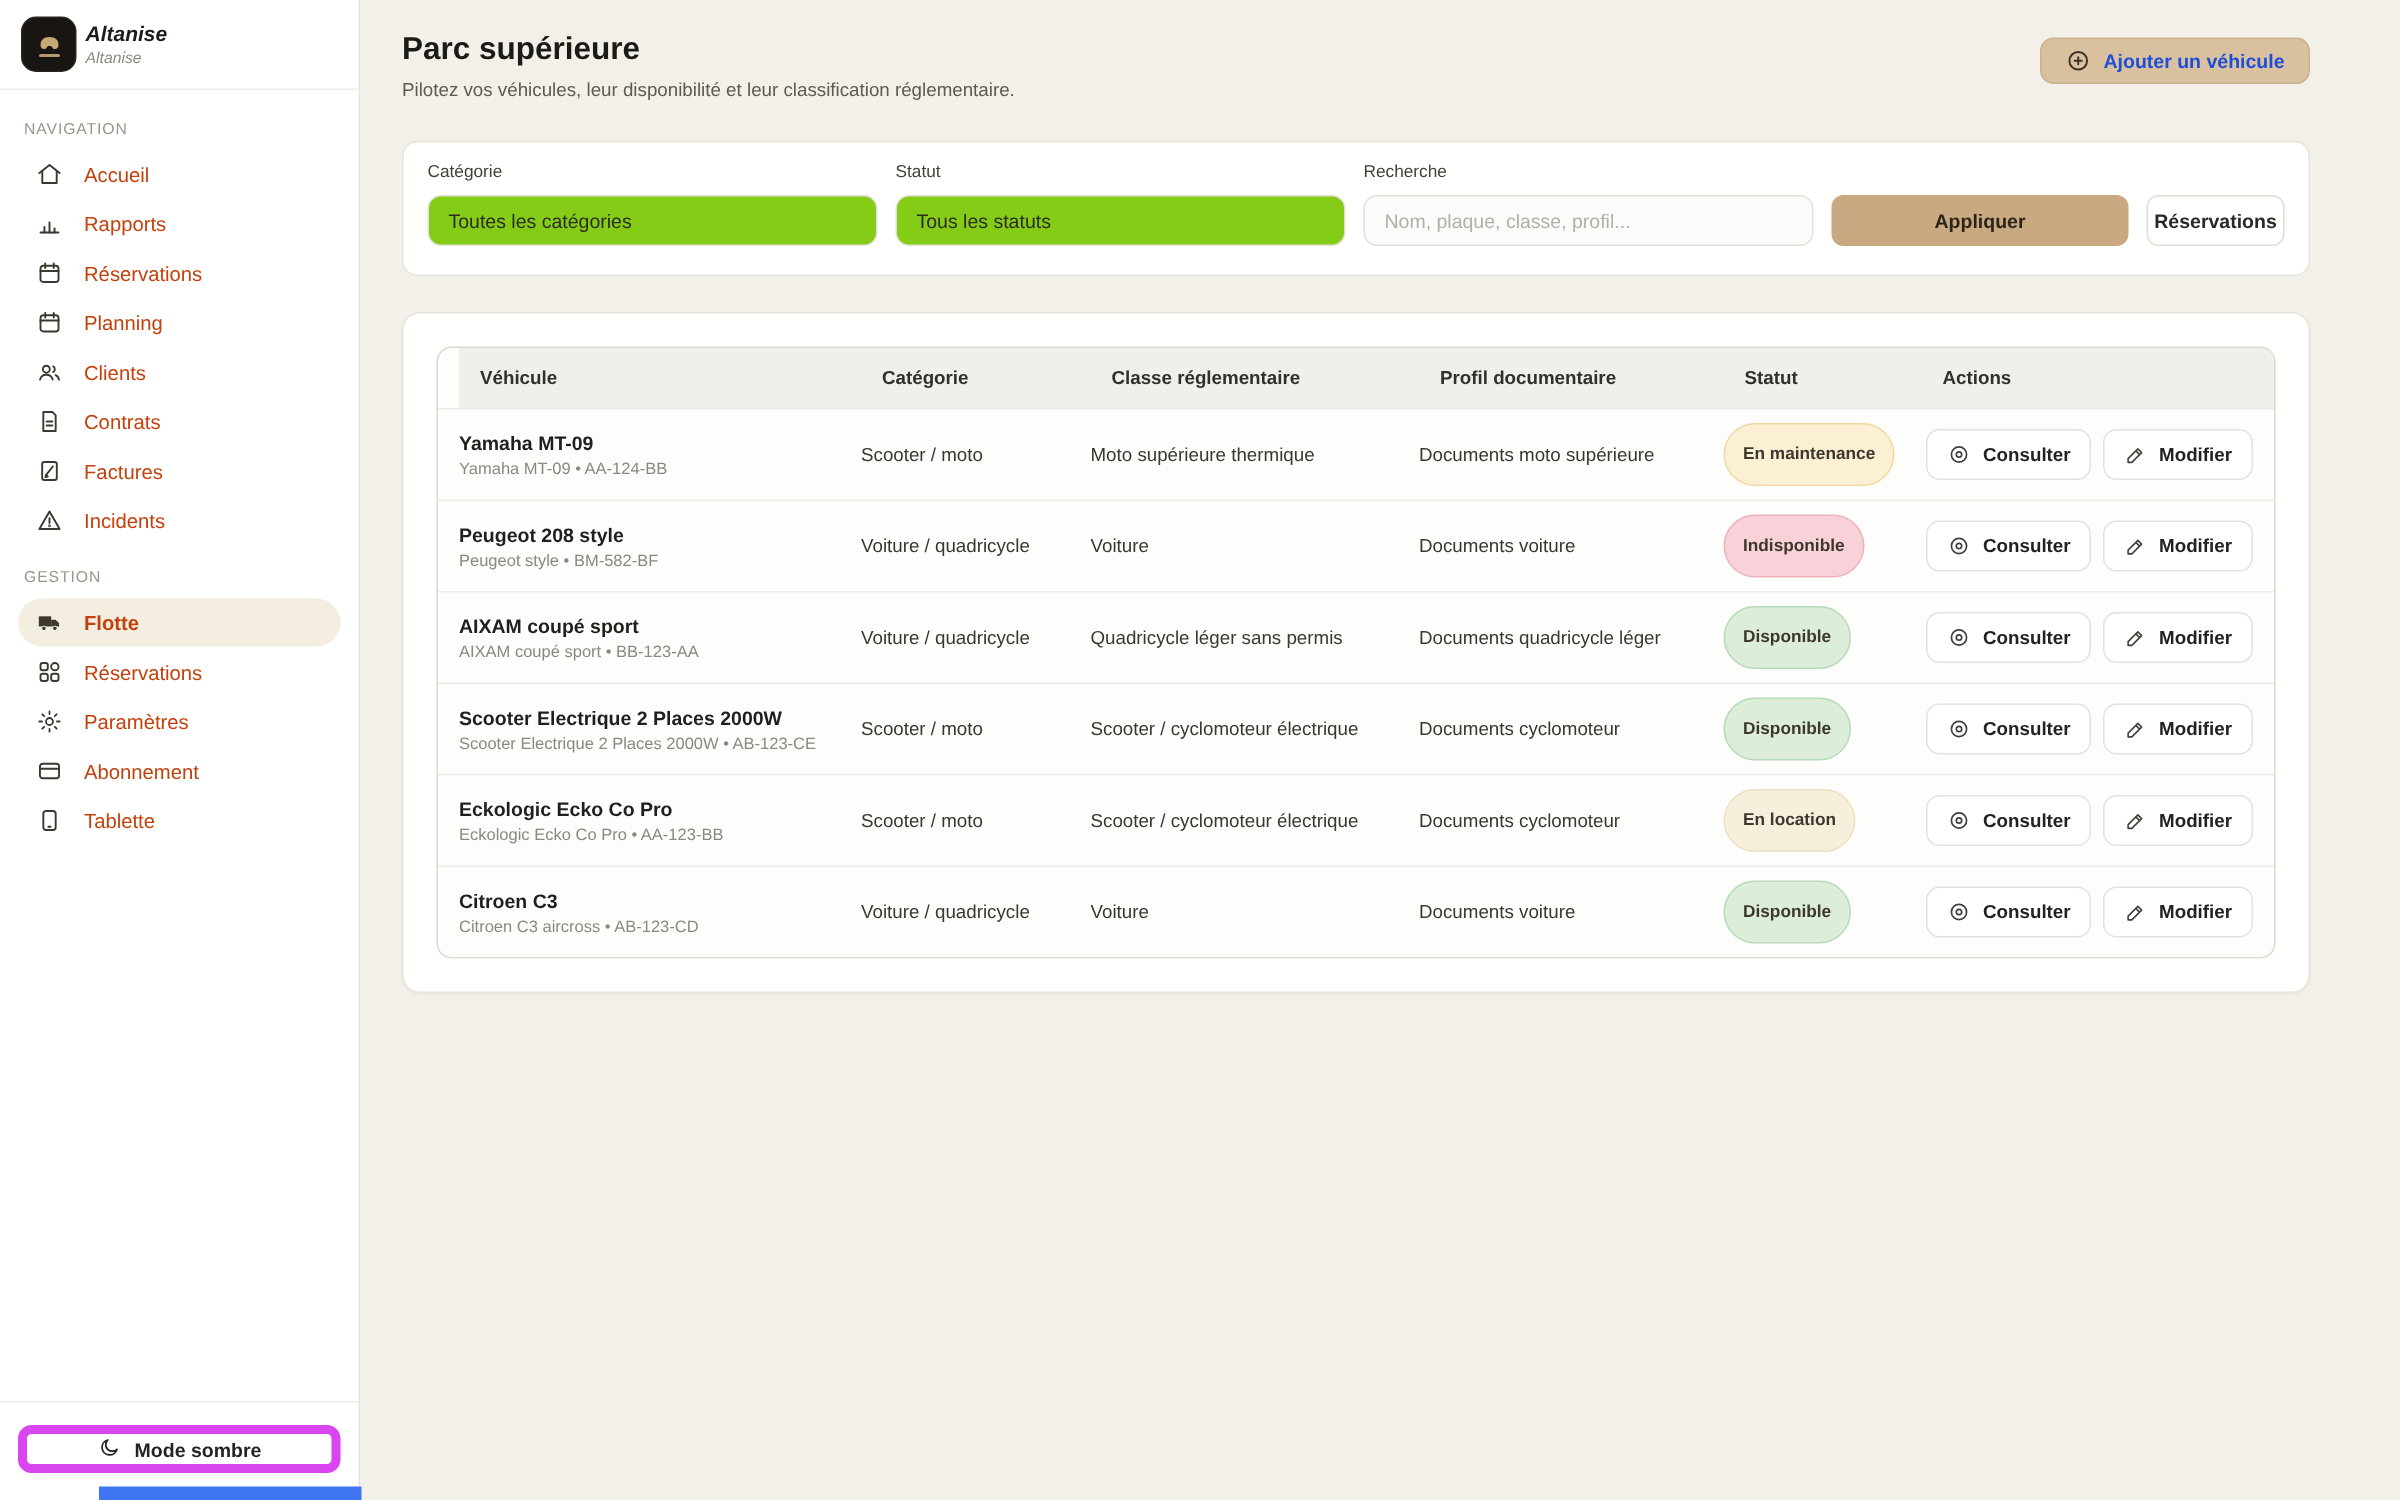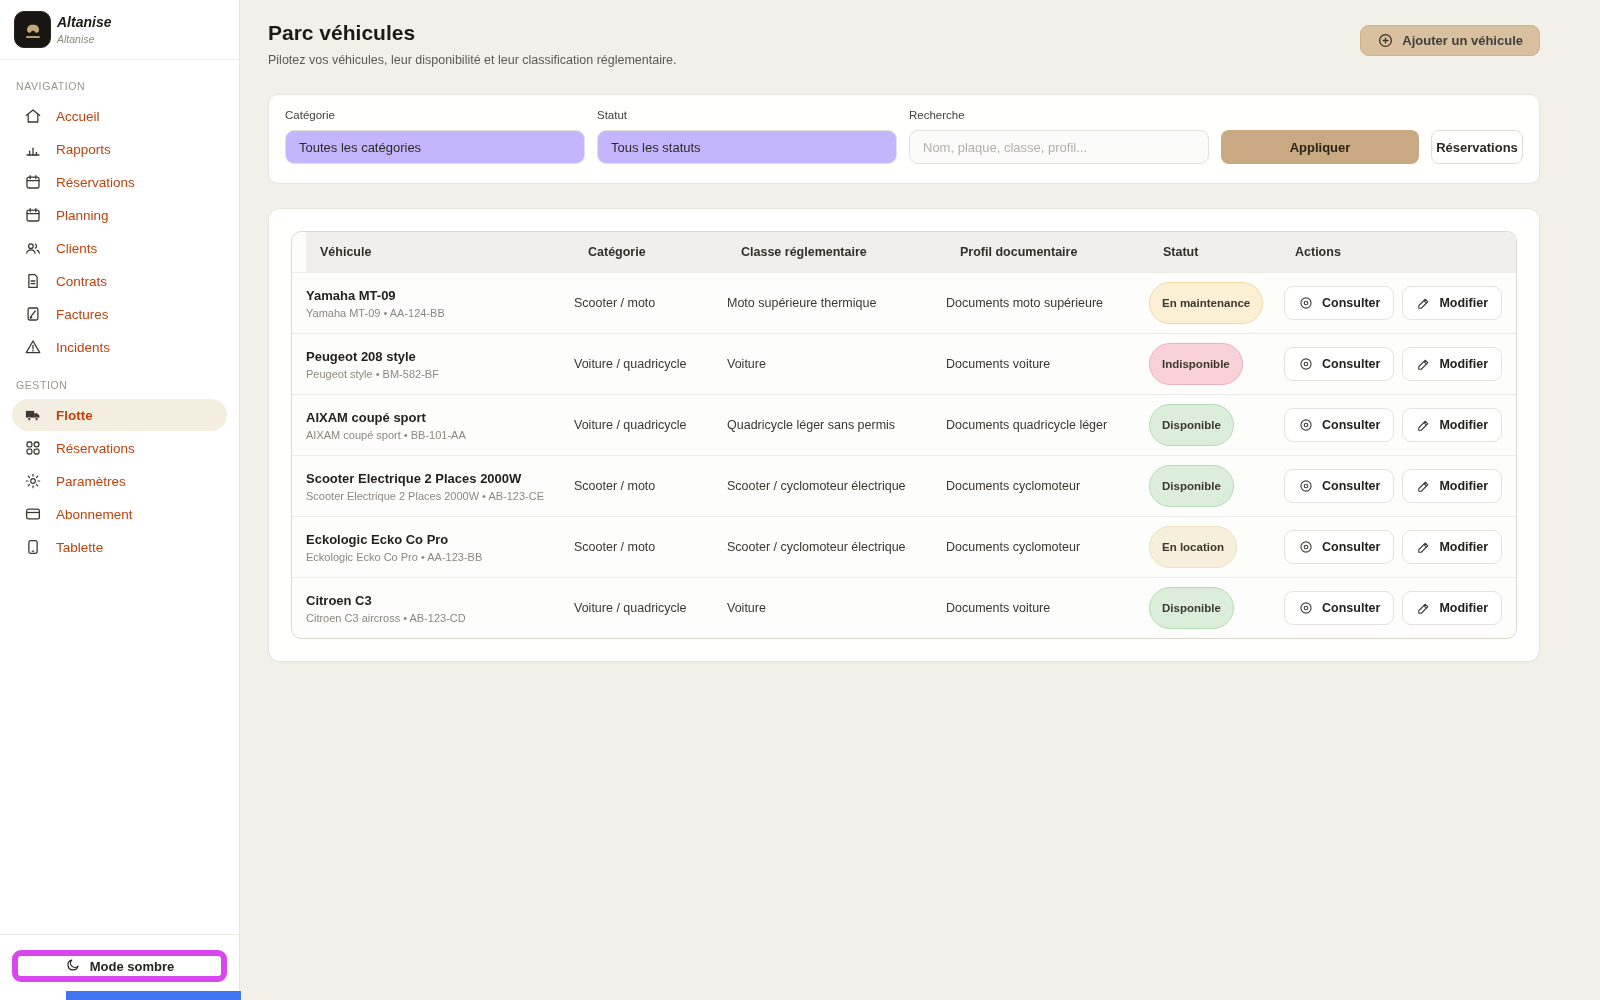--- a/index.html
+++ b/index.html
@@ -54,34 +54,34 @@
   }
   .bottom-blue-bar { position:absolute; left:66px; bottom:0; width:175px; height:9px; background:#3f74f3; }
 
   
   .main { margin-left:240px; padding:14px 60px 0 28px; }
   .page-head { display:flex; justify-content:space-between; align-items:flex-start; }
   .page-title { font-size:21px; font-weight:700; color:#1c1a16; margin-top:7px; }
   .page-subtitle { font-size:12.5px; color:#5e5a52; margin-top:8px; }
   .btn-add {
     margin-top:11px; background:#d9c09e; border:1px solid #cbb28e; border-radius:9px;
-    padding:0 16px; height:31px; font-family:inherit; font-size:13px; font-weight:600; color:#404040;
+    padding:0 16px; height:31px; font-family:inherit; font-size:13px; font-weight:600; color:#1d4ed8;
     display:flex; align-items:center; gap:8px; cursor:pointer;
   }
   .btn-add .ic { display:flex; color:#3a3125; }
 
   
   .filter-card {
     margin-top:27px; background:#fffffe; border:1px solid #e7e4db; border-radius:10px;
     padding:14px 16px 19px 16px;
     display:grid; grid-template-columns: 1fr 1fr 1fr 198px 92px; gap:12px; align-items:end;
   }
   .field-label { display:block; font-size:11.5px; color:#45413a; margin-bottom:9px; }
   .field-box {
-    height:34px; border:1px solid #e3e0d9; border-radius:9px; background:#c4b5fd;
+    height:34px; border:1px solid #e3e0d9; border-radius:9px; background:#84cc16;
     padding:0 13px; font-size:13px; color:#2e2b26; display:flex; align-items:center;
   }
   .field-input {
     width:100%; height:34px; border:1px solid #e3e0d9; border-radius:9px; background:#fbfbfa;
     padding:0 13px; font-family:inherit; font-size:13px; color:#2e2b26;
   }
   .field-input::placeholder { color:#b3afa7; }
   .btn-apply {
     height:34px; background:#c8a982; border:none; border-radius:8px;
     font-family:inherit; font-size:13px; font-weight:600; color:#2c2417; cursor:pointer;
@@ -298,21 +298,21 @@
       <span>Mode sombre</span>
     </button>
   </div>
   <div class="bottom-blue-bar"></div>
 </aside>
 
 <main class="main">
 
   <div class="page-head">
     <div>
-      <h1 class="page-title">Parc véhicules</h1>
+      <h1 class="page-title">Parc supérieure</h1>
       <div class="page-subtitle">Pilotez vos véhicules, leur disponibilité et leur classification réglementaire.</div>
     </div>
     <button class="btn-add">
       <span class="ic">
         <svg width="17" height="17" viewBox="0 0 24 24" fill="none" stroke="currentColor" stroke-width="1.8" stroke-linecap="round">
             <circle cx="12" cy="12" r="8.3"></circle>
             <path d="M12 8.6v6.8M8.6 12h6.8"></path>
           </svg>
       </span>
       <span>Ajouter un véhicule</span>
@@ -409,21 +409,21 @@
                 </svg>
               </span>
             <span>Modifier</span>
           </button>
         </div>
       </div>
 
       <div class="t-row">
         <div class="cell">
           <div class="v-name">AIXAM coupé sport</div>
-          <div class="v-detail">AIXAM coupé sport • BB-101-AA</div>
+          <div class="v-detail">AIXAM coupé sport • BB-123-AA</div>
         </div>
         <div class="cell">Voiture / quadricycle</div>
         <div class="cell">Quadricycle léger sans permis</div>
         <div class="cell">Documents quadricycle léger</div>
         <div class="cell">
           <span class="badge" data-status="available">Disponible</span>
         </div>
         <div class="actions">
           <button class="btn-action">
             <span class="ic">

